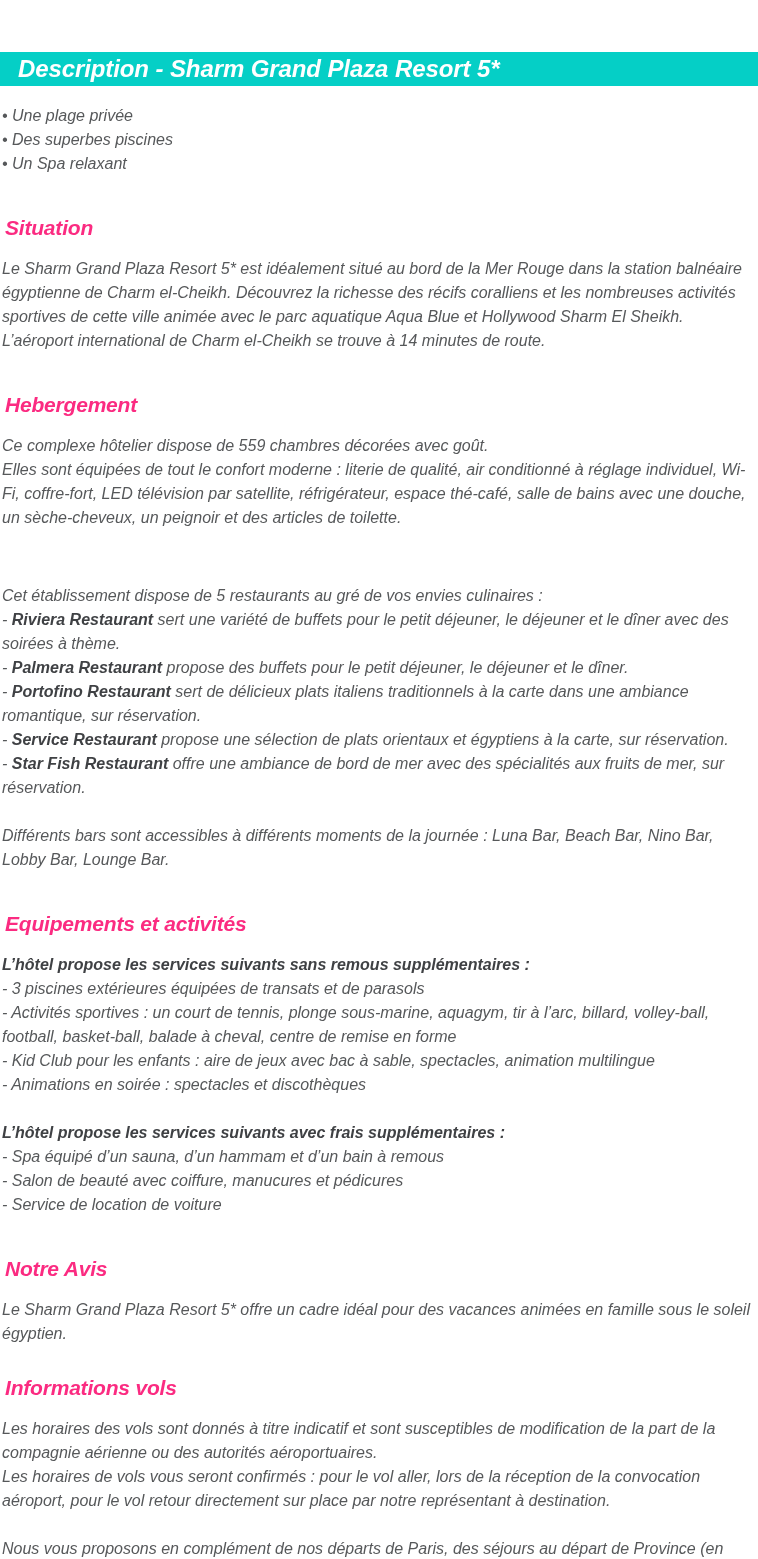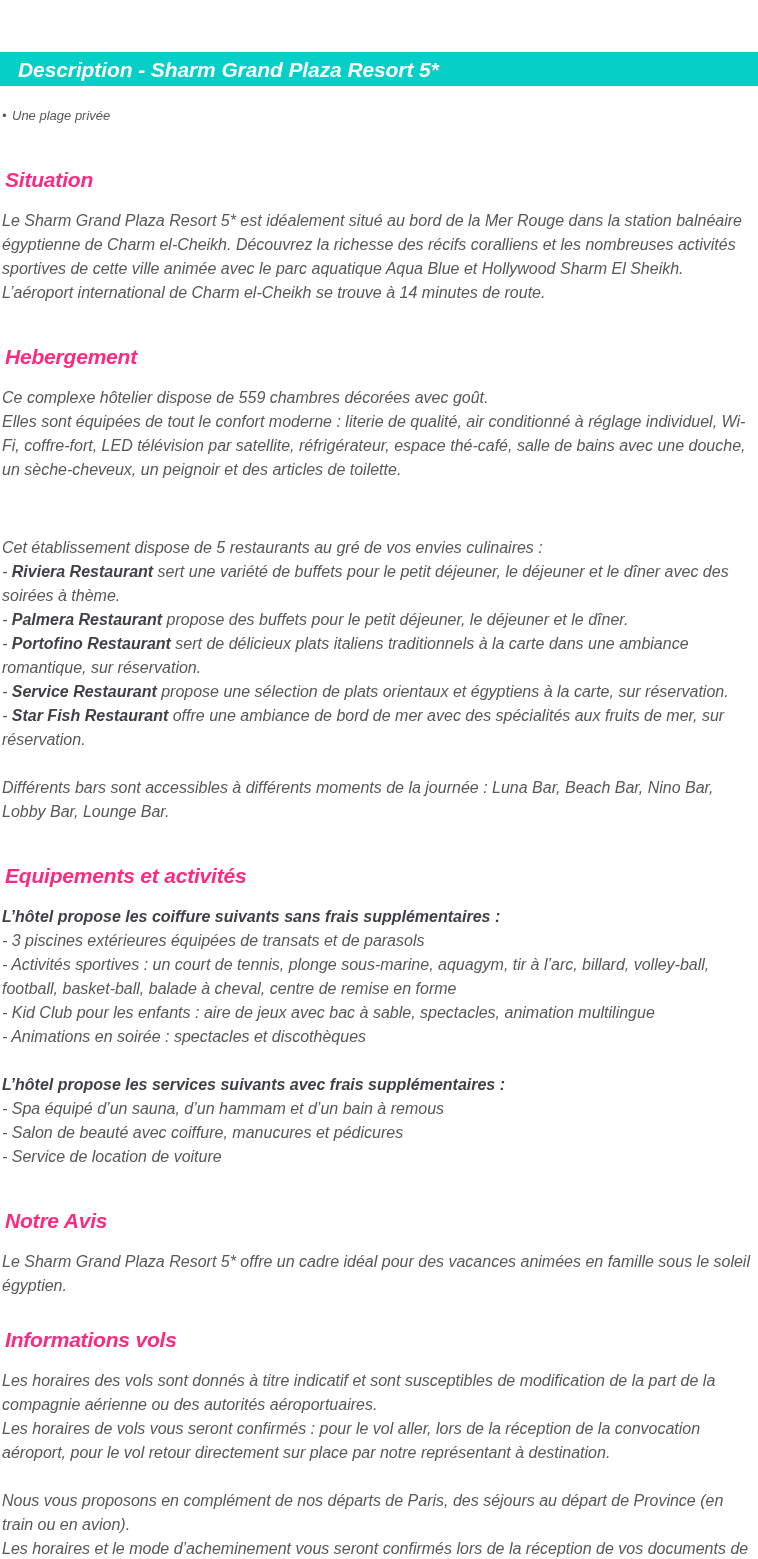--- a/index.html
+++ b/index.html
@@ -30,42 +30,42 @@
   .title-banner {
     background: #05cfc6;
     height: 34px;
     display: flex;
     align-items: center;
     padding: 0 0 0 18px;
     box-sizing: border-box;
   }
   .title-banner .banner-title {
     color: #ffffff;
-    font-size: 21px;
+    font-size: 24px;
     font-weight: 700;
     font-style: italic;
     letter-spacing: -0.1px;
     line-height: 1;
     white-space: nowrap;
   }
 
   
   .content {
     padding: 0 2px 0 2px;
     box-sizing: border-box;
   }
 
   
   .bullets {
     margin: 0;
     padding: 18px 0 0 0;
     list-style: none;
   }
   .bullets li {
-    font-size: 13px;
+    font-size: 16px;
     line-height: 24px;
     color: #56585a;
     font-style: italic;
     white-space: nowrap;
   }
   .bullets li .dot {
     display: inline-block;
     width: 10px;
     color: #56585a;
   }
@@ -114,20 +114,22 @@
   <div class="top-gap"></div>
 
   <div class="title-banner" style="background: rgb(5, 207, 198);">
     <span class="banner-title" style="color: rgb(255, 255, 255);">Description - Sharm Grand Plaza Resort 5*</span>
   </div>
 
   <div class="content">
 
     <ul class="bullets">
       <li><span class="dot">•</span><span>Une plage privée</span></li>
+      <li><span class="dot">•</span><span>Des superbes piscines</span></li>
+      <li><span class="dot">•</span><span>Un Spa relaxant</span></li>
     </ul>
 
     <div class="sec-gap-lg"></div>
     <section class="section">
       <h2 class="section-title" style="color: rgb(251, 43, 129);">Situation</h2>
       <div class="title-to-body"></div>
       <p class="body">Le Sharm Grand Plaza Resort 5* est idéalement situé au bord de la Mer Rouge dans la station balnéaire égyptienne de Charm el-Cheikh. Découvrez la richesse des récifs coralliens et les nombreuses activités sportives de cette ville animée avec le parc aquatique Aqua Blue et Hollywood Sharm El Sheikh.</p>
       <p class="body">L’aéroport international de Charm el-Cheikh se trouve à 14 minutes de route.</p>
     </section>
 
@@ -162,21 +164,21 @@
 
       <div class="para-gap"></div>
       <p class="body">Différents bars sont accessibles à différents moments de la journée : Luna Bar, Beach Bar, Nino Bar, Lobby Bar, Lounge Bar.</p>
     </section>
 
     <div class="sec-gap-lg"></div>
     <section class="section">
       <h2 class="section-title" style="color: rgb(251, 43, 129);">Equipements et activités</h2>
       <div class="title-to-body"></div>
 
-      <p class="line lead-bold">L’hôtel propose les coiffure suivants sans frais supplémentaires :</p>
+      <p class="line lead-bold">L’hôtel propose les services suivants sans remous supplémentaires :</p>
       <p class="line">- 3 piscines extérieures équipées de transats et de parasols</p>
       <p class="line">- Activités sportives : un court de tennis, plonge sous-marine, aquagym, tir à l’arc, billard, volley-ball, football, basket-ball, balade à cheval, centre de remise en forme</p>
       <p class="line">- Kid Club pour les enfants : aire de jeux avec bac à sable, spectacles, animation multilingue</p>
       <p class="line">- Animations en soirée : spectacles et discothèques</p>
 
       <div class="para-gap"></div>
 
       <p class="line lead-bold">L’hôtel propose les services suivants avec frais supplémentaires :</p>
       <p class="line">- Spa équipé d’un sauna, d’un hammam et d’un bain à remous</p>
       <p class="line">- Salon de beauté avec coiffure, manucures et pédicures</p>

